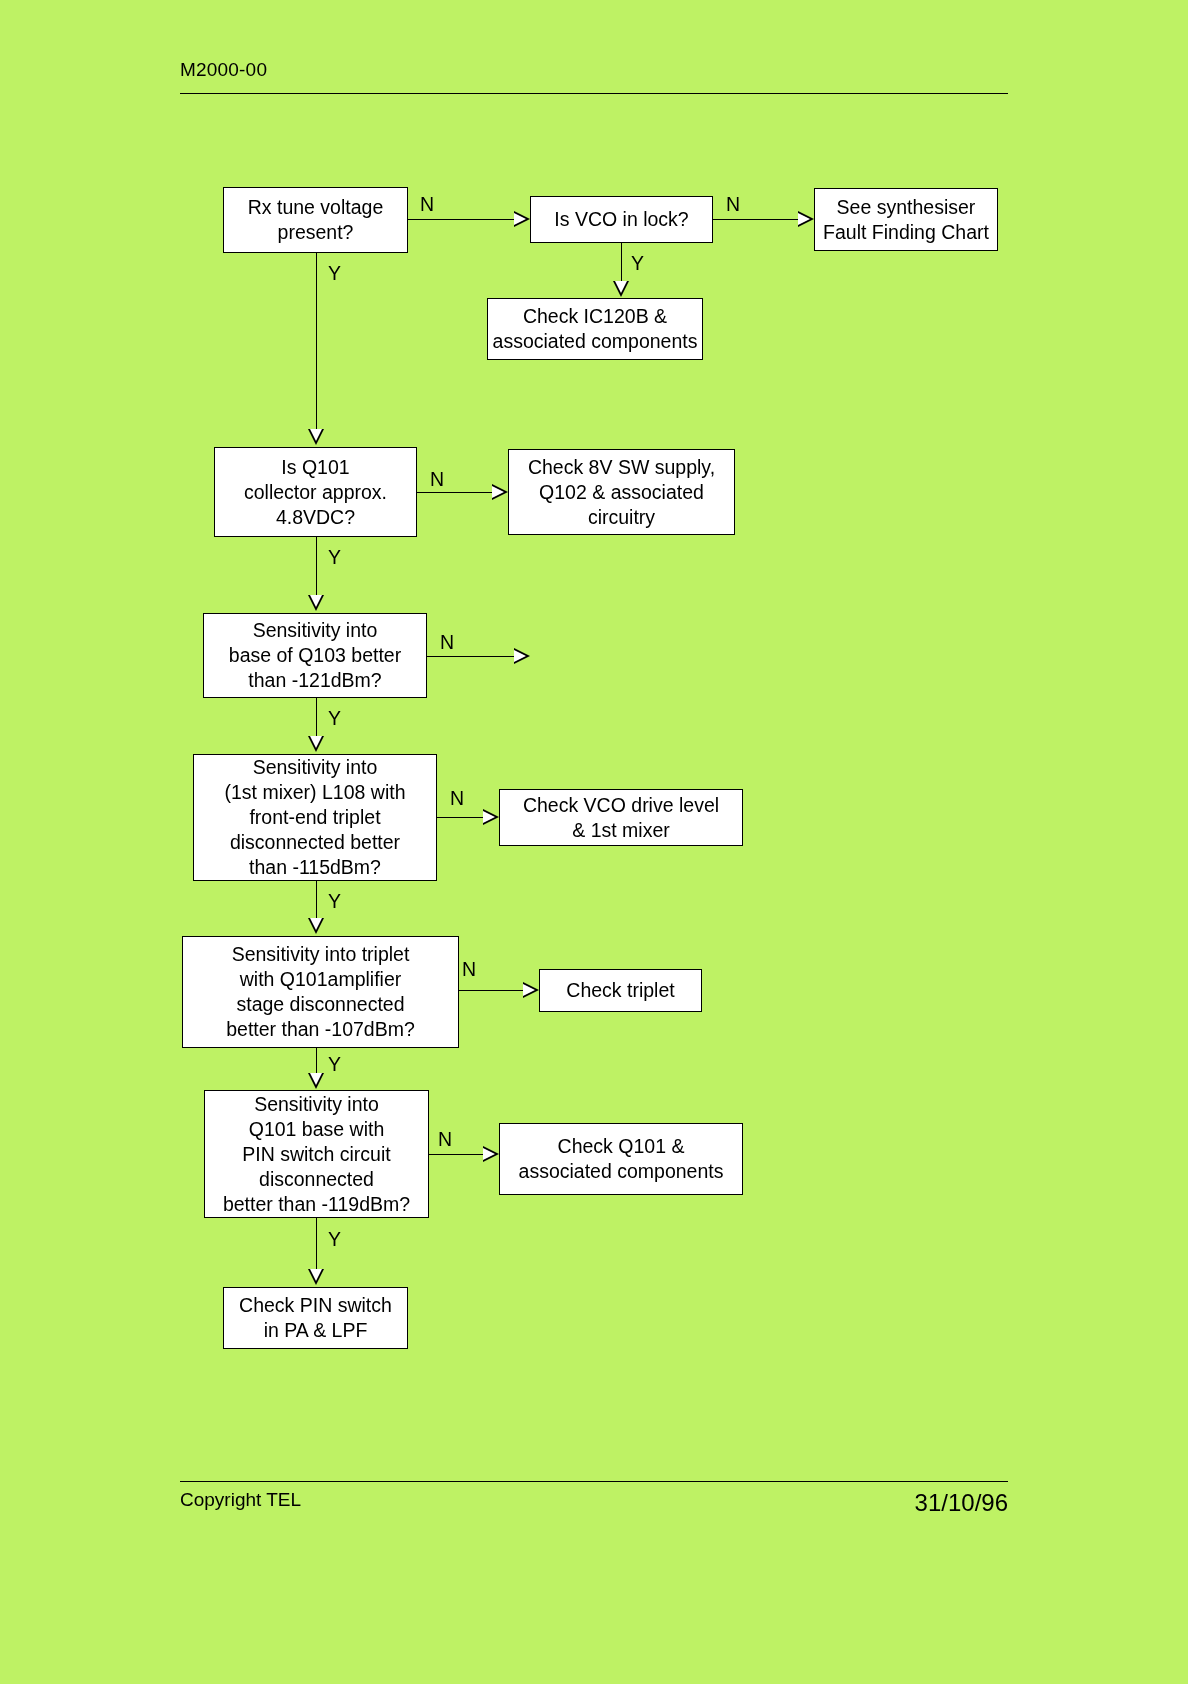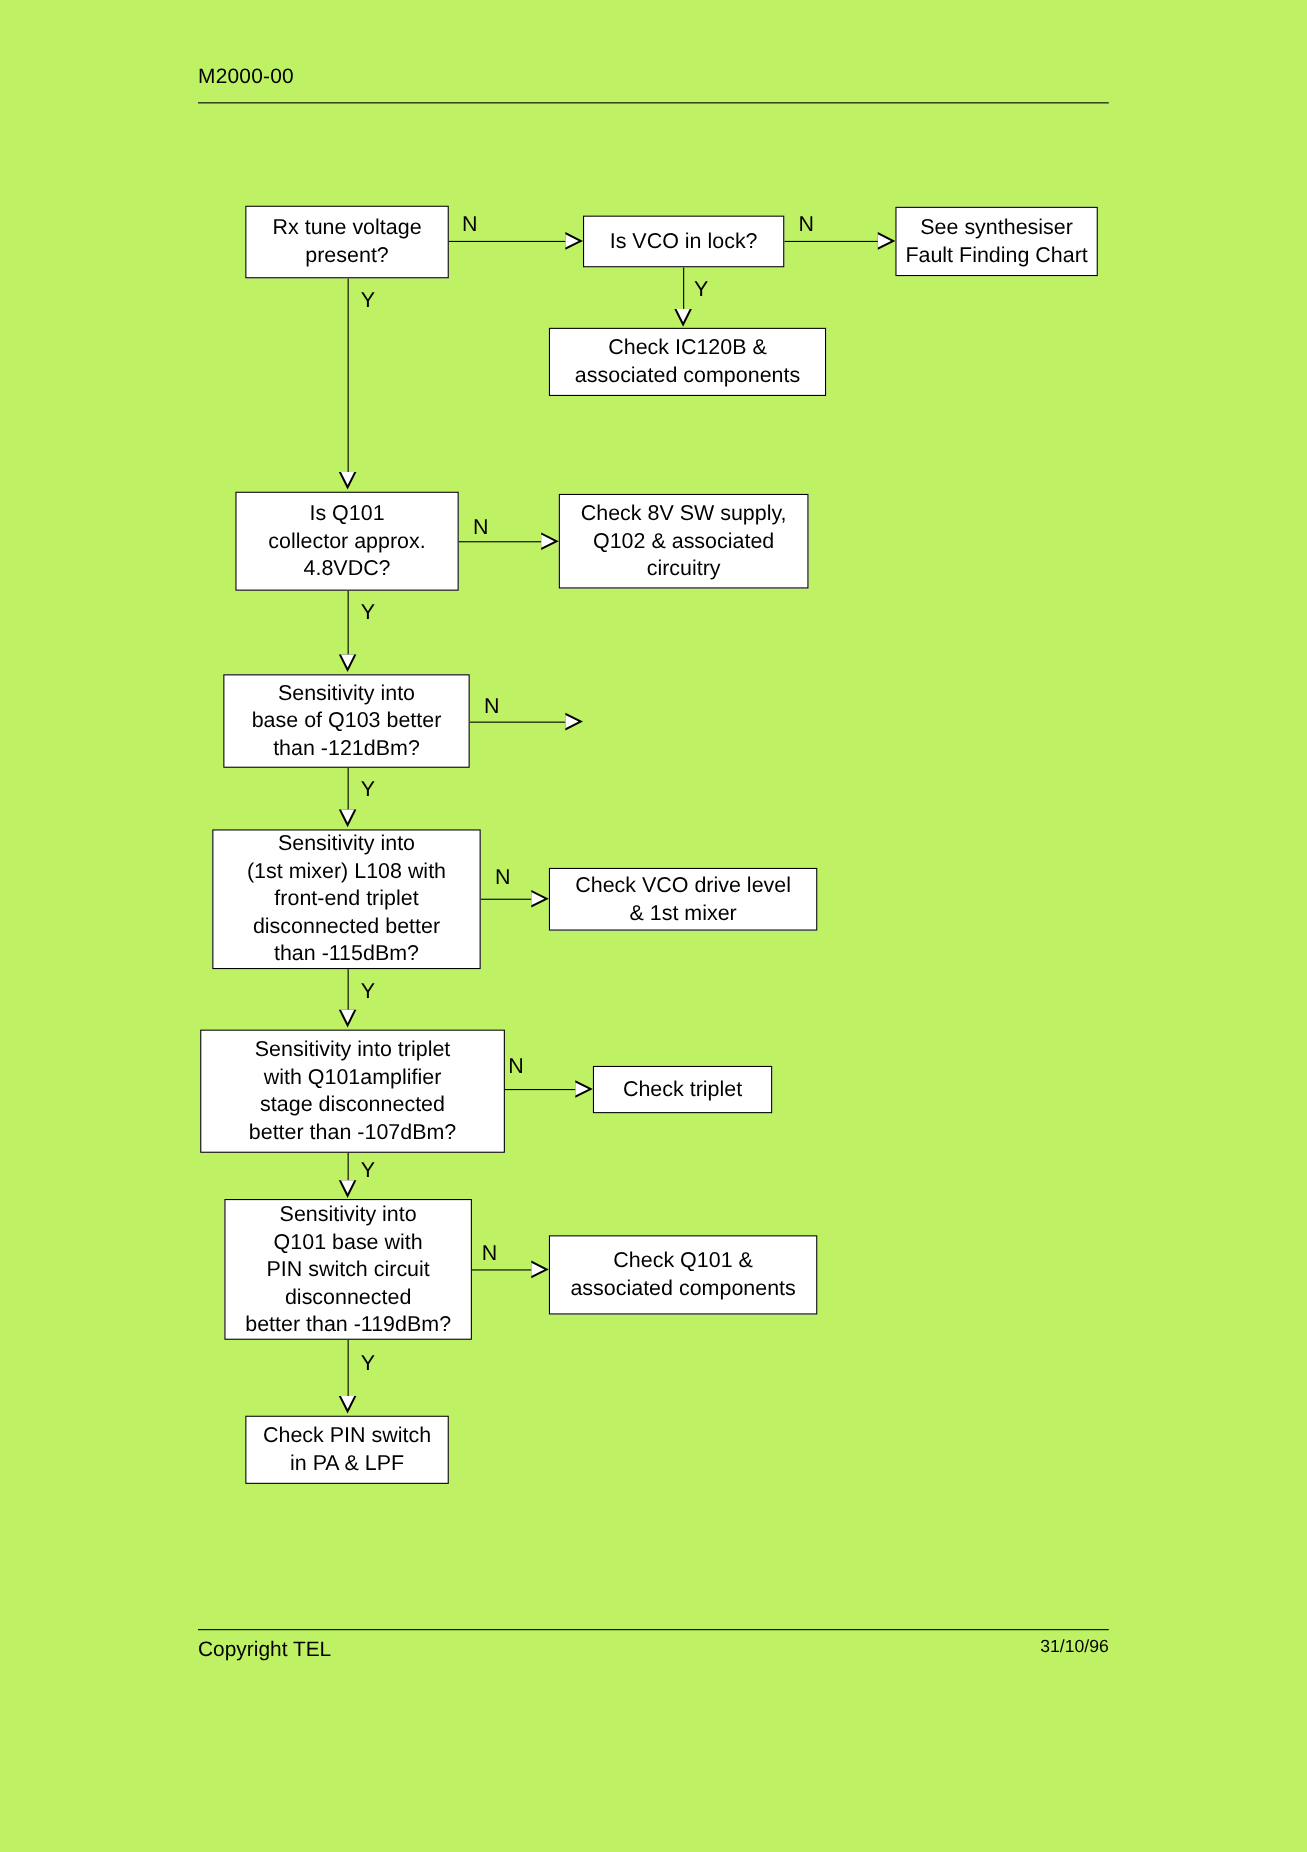--- a/index.html
+++ b/index.html
@@ -43,21 +43,21 @@
     position: absolute;
     left: 180px;
     top: 1489px;
     font-size: 19px;
     white-space: nowrap;
   }
   .ftr-right {
     position: absolute;
     right: 180px;
     top: 1489px;
-    font-size: 16px;
+    font-size: 24px;
     white-space: nowrap;
     margin-left: 35px;
   }
 
   
   .node {
     position: absolute;
     box-sizing: border-box;
     border: 1.7px solid #000;
     background: #ffffff;
@@ -141,21 +141,21 @@
   <div class="rule top"></div>
 
   <div class="node" style="left:223px; top:187px; width:185px; height:66px;">Rx tune voltage
 present?</div>
 
   <div class="node" style="left:814px; top:188px; width:184px; height:63px;">See synthesiser
 Fault Finding Chart</div>
 
   <div class="node" style="left:530px; top:196px; width:183px; height:47px;">Is VCO in lock?</div>
 
-  <div class="node" style="left:499px; top:298px; width:252px; height:62px;">Check IC120B &amp;
+  <div class="node" style="left:487px; top:298px; width:216px; height:62px;">Check IC120B &amp;
 associated components</div>
 
   <div class="node" style="left:214px; top:447px; width:203px; height:90px;">Is Q101
 collector approx.
 4.8VDC?</div>
 
   <div class="node" style="left:508px; top:449px; width:227px; height:86px;">Check 8V SW supply,
 Q102 &amp; associated
 circuitry</div>
 

